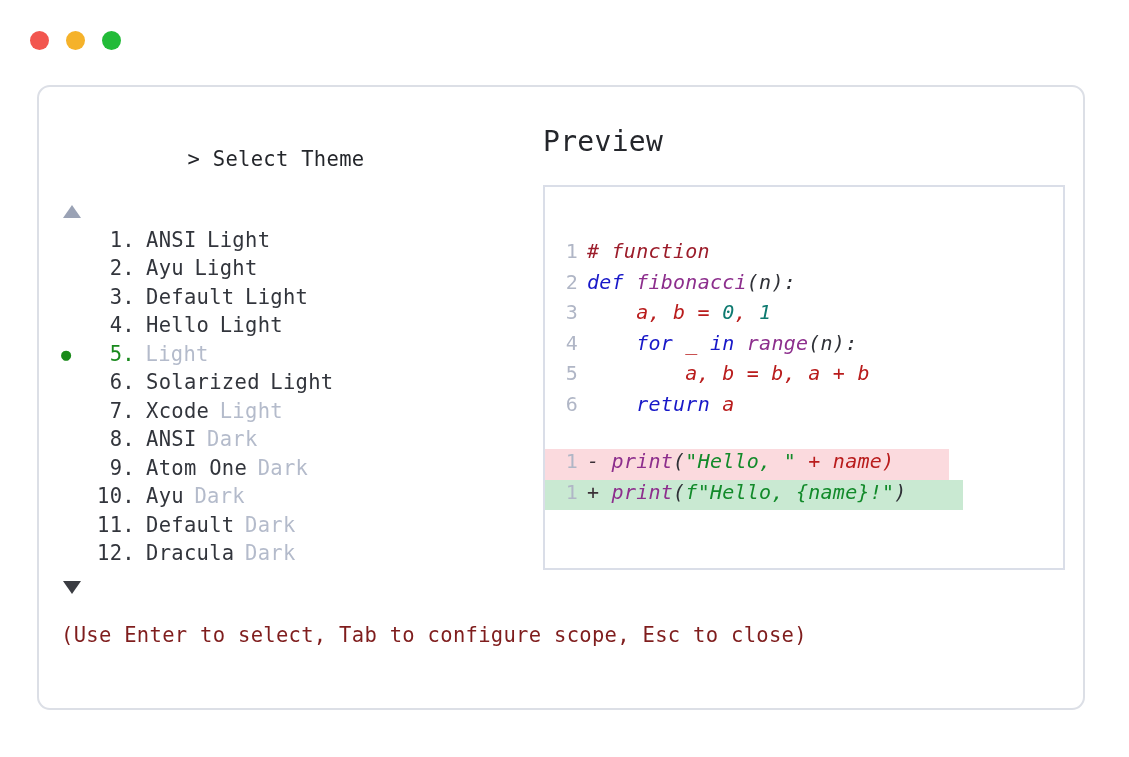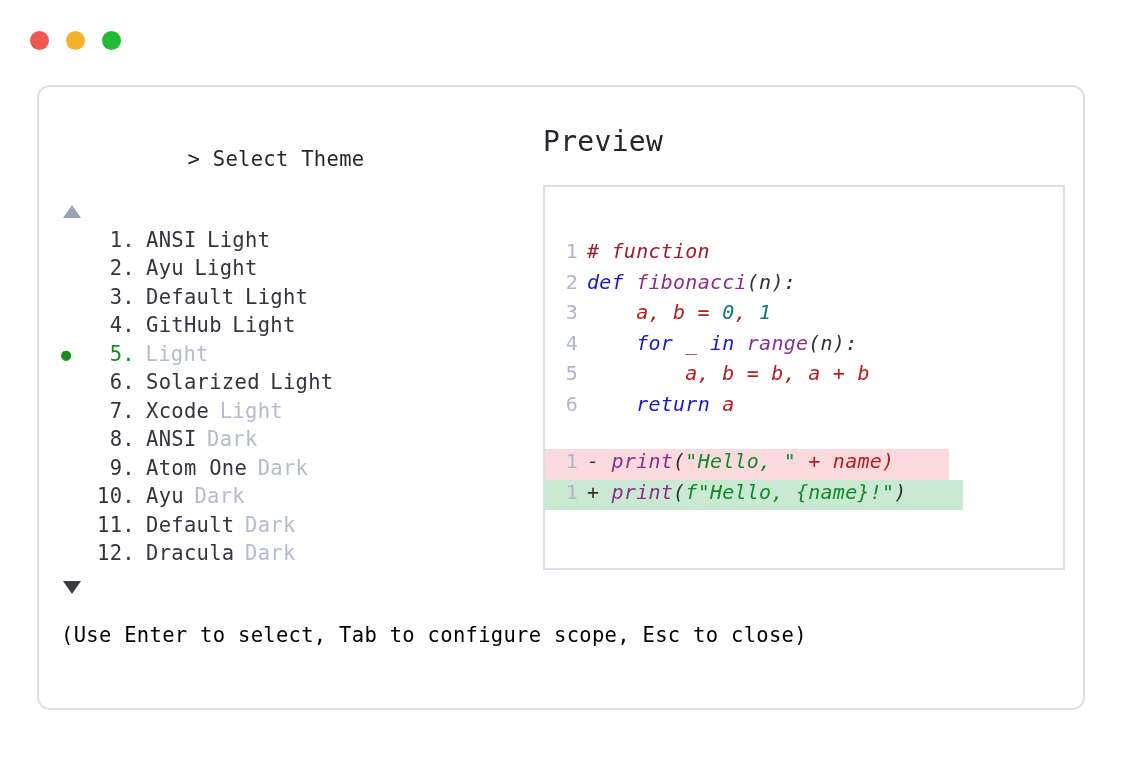--- a/index.html
+++ b/index.html
@@ -134,21 +134,21 @@
     border-top: 13px solid #3a3c42;
   }
 
   
   #help-text {
     position: absolute;
     left: 22px;
     top: 536px;
     font-size: 20.5px;
     letter-spacing: 0.3px;
-    color: #000000;
+    color: #7f1d1d;
     white-space: pre;
     text-align: right;
   }
 
   
   #preview-pane {
     position: absolute;
     left: 504px;
     top: 41px;
     width: 522px;
@@ -240,21 +240,21 @@
         <div id="prompt-row">
           <span>&gt;</span><span> </span><span>Select Theme</span>
         </div>
 
         <div id="scroll-up-arrow"></div>
 
         <ul id="theme-list">
             <li class="theme-row"><span class="row-bullet"></span><span class="row-index">1.</span><span class="row-name">ANSI</span><span class="row-variant">Light</span></li>
             <li class="theme-row"><span class="row-bullet"></span><span class="row-index">2.</span><span class="row-name">Ayu</span><span class="row-variant">Light</span></li>
             <li class="theme-row"><span class="row-bullet"></span><span class="row-index">3.</span><span class="row-name">Default</span><span class="row-variant">Light</span></li>
-            <li class="theme-row"><span class="row-bullet"></span><span class="row-index">4.</span><span class="row-name">GitHub</span><span class="row-variant">Light</span></li>
+            <li class="theme-row"><span class="row-bullet"></span><span class="row-index">4.</span><span class="row-name">Hello</span><span class="row-variant">Light</span></li>
             <li class="theme-row is-selected variant-muted"><span class="row-bullet">●</span><span class="row-index">5.</span><span class="row-variant">Light</span></li>
             <li class="theme-row"><span class="row-bullet"></span><span class="row-index">6.</span><span class="row-name">Solarized</span><span class="row-variant">Light</span></li>
             <li class="theme-row variant-muted"><span class="row-bullet"></span><span class="row-index">7.</span><span class="row-name">Xcode</span><span class="row-variant">Light</span></li>
             <li class="theme-row variant-muted"><span class="row-bullet"></span><span class="row-index">8.</span><span class="row-name">ANSI</span><span class="row-variant">Dark</span></li>
             <li class="theme-row variant-muted"><span class="row-bullet"></span><span class="row-index">9.</span><span class="row-name">Atom One</span><span class="row-variant">Dark</span></li>
             <li class="theme-row variant-muted"><span class="row-bullet"></span><span class="row-index">10.</span><span class="row-name">Ayu</span><span class="row-variant">Dark</span></li>
             <li class="theme-row variant-muted"><span class="row-bullet"></span><span class="row-index">11.</span><span class="row-name">Default</span><span class="row-variant">Dark</span></li>
             <li class="theme-row variant-muted"><span class="row-bullet"></span><span class="row-index">12.</span><span class="row-name">Dracula</span><span class="row-variant">Dark</span></li>
           </ul>
 

